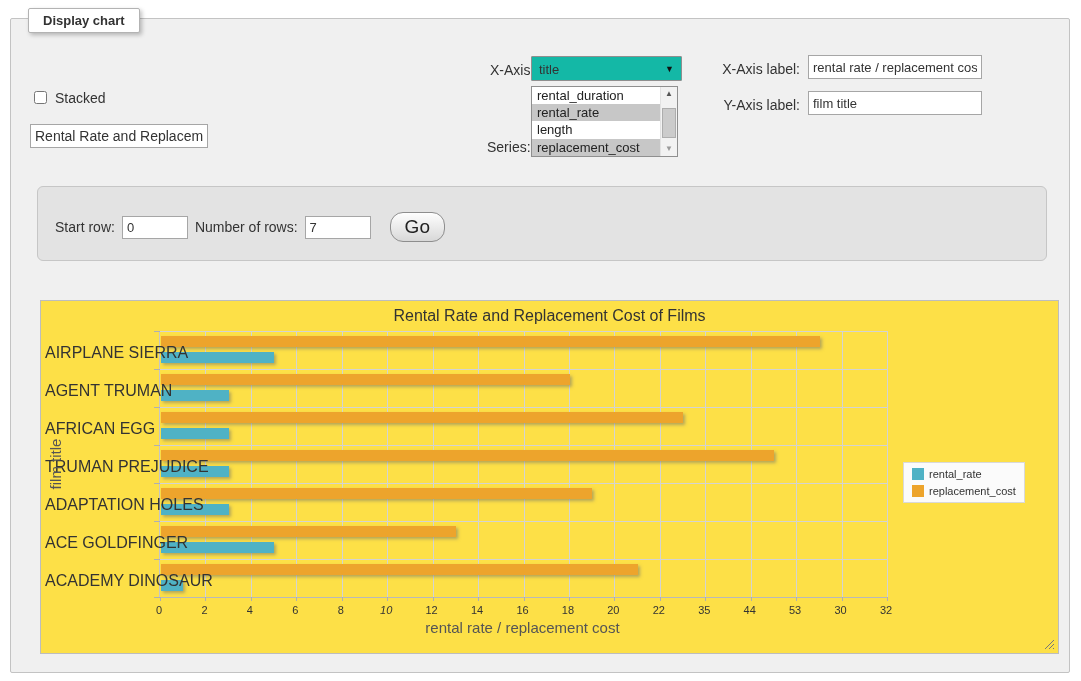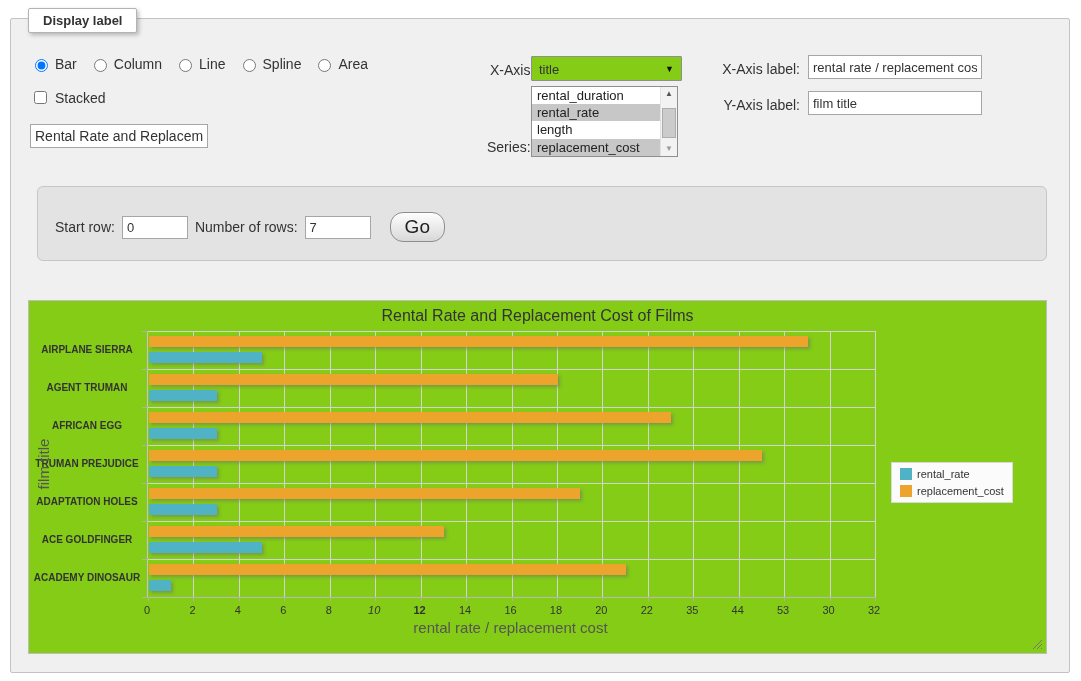--- a/index.html
+++ b/index.html
@@ -15,21 +15,21 @@
   
   .radio-row{position:absolute;left:30px;top:56px;display:flex;align-items:center;gap:2px;
     font-size:14px;color:#333;}
   .radio-row label{display:flex;align-items:center;margin-right:10px;gap:4px;}
   .stacked-row{position:absolute;left:30px;top:88px;display:flex;align-items:center;gap:5px;
     font-size:14px;color:#333;}
   .title-input{position:absolute;left:30px;top:124px;width:168px;height:18px;
     border:1px solid #a6a6a6;font-size:14px;color:#333;padding:2px 4px;background:#fff;}
 
   .ctl-label{position:absolute;font-size:14px;color:#333;}
-  .fake-select{position:absolute;left:531px;top:56px;width:151px;height:25px;background:#84cc16;
+  .fake-select{position:absolute;left:531px;top:56px;width:151px;height:25px;background:#14b8a6;
     border:1px solid #8f8f8f;border-radius:1px;font-size:13px;color:#333;line-height:25px;
     padding-left:7px;box-sizing:border-box;cursor:default;}
   .fake-select .arrow{position:absolute;right:7px;top:0;font-size:9px;color:#111;line-height:25px;}
 
   .listbox{position:absolute;left:531px;top:86px;width:147px;height:71px;background:#fff;
     border:1px solid #8f8f8f;box-sizing:border-box;overflow:hidden;}
   .listbox .opts{position:absolute;left:0;top:0;right:17px;bottom:0;}
   .listbox .opt{height:17.2px;line-height:17.2px;font-size:13px;color:#222;padding-left:5px;
     white-space:nowrap;overflow:hidden;}
   .listbox .opt.sel{background:#c7c7c7;}
@@ -46,73 +46,51 @@
     border:1px solid #c6c6c6;border-radius:6px;}
   .row-panel .inner{position:absolute;left:17px;top:25px;display:flex;align-items:center;
     font-size:14px;color:#333;gap:7px;}
   .small-input{width:56px;height:17px;border:1px solid #a6a6a6;font-size:13px;color:#333;
     padding:2px 4px;background:#fff;}
   .go-btn{margin-left:12px;border:1px solid #8e8e8e;border-radius:13px;
     background:linear-gradient(#fefefe,#d8d8d8);font-size:19px;color:#222;
     padding:3px 14px;font-family:"Liberation Sans",sans-serif;cursor:pointer;}
 
   
-  .chart{position:absolute;left:28px;top:300px;width:1019px;height:354px;background:#84cc16;
+  .chart{position:absolute;left:40px;top:300px;width:1019px;height:354px;background:#fde047;
     border:1px solid #bdbdbd;box-sizing:border-box;}
   .chart-title{position:absolute;left:0;top:6px;width:100%;text-align:center;
     font-size:16px;color:#333;}
   .plot{position:absolute;left:118px;top:30px;width:727px;height:266px;
     border-left:1px solid #c6c6c6;border-bottom:1px solid #b9b9b9;}
   .gridv{position:absolute;top:0;bottom:0;width:1px;background:#d3d3d3;}
   .gridh{position:absolute;left:0;right:0;height:1px;background:#d3d3d3;}
   .tick{position:absolute;background:#b0b0b0;}
   .bar{position:absolute;height:11px;box-shadow:2px 2px 3px rgba(110,110,110,0.5);}
-  .cat-label{position:absolute;left:4px;width:108px;text-align:center;font-size:10px;
-    font-weight:bold;color:#333;white-space:nowrap;}
+  .cat-label{position:absolute;left:4px;width:108px;text-align:left;font-size:16px;
+    font-weight:normal;color:#333;white-space:nowrap;}
   .xtick-label{position:absolute;width:40px;text-align:center;font-size:11px;color:#333;}
   .xaxis-title{position:absolute;left:118px;top:318px;width:727px;text-align:center;
     font-size:15px;color:#555;}
   .yaxis-title{position:absolute;left:14px;top:163px;transform:translate(-50%,-50%) rotate(-90deg);
     white-space:nowrap;font-size:15px;color:#555;}
   .legend-box{position:absolute;left:862px;top:161px;background:#fbfbfb;border:1px solid #d9d9d9;
     padding:5px 8px;display:flex;flex-direction:column;gap:5px;}
   .legend-row{display:flex;align-items:center;gap:5px;cursor:pointer;}
   .legend-swatch{width:12px;height:12px;}
   .legend-text{font-size:11px;color:#333;white-space:nowrap;}
   .resize-handle{position:absolute;right:3px;bottom:3px;width:11px;height:11px;cursor:nwse-resize;}
 </style>
 </head>
 <body>
 
 <div id="stage">
   <div class="fieldset"></div>
-  <div class="legend-tab">Display label</div>
-
-  <div class="radio-row" id="radio-row">
-      <label>
-        <input type="radio" name="charttype" checked="" style="">
-        <span>Bar</span>
-      </label>
-      <label>
-        <input type="radio" name="charttype" style="">
-        <span>Column</span>
-      </label>
-      <label>
-        <input type="radio" name="charttype" style="">
-        <span>Line</span>
-      </label>
-      <label>
-        <input type="radio" name="charttype" style="">
-        <span>Spline</span>
-      </label>
-      <label>
-        <input type="radio" name="charttype" style="">
-        <span>Area</span>
-      </label>
-    </div>
+  <div class="legend-tab">Display chart</div>
+
 
   <div class="stacked-row">
     <input type="checkbox" id="stacked-cb" style="">
     <span>Stacked</span>
   </div>
 
   <input class="title-input" type="text" value="Rental Rate and Replacemer" style="">
 
   <span class="ctl-label" style="left:490px;top:62px;">X-Axis:</span>
   <div class="fake-select">
@@ -226,21 +204,21 @@
         <div class="cat-label" style="top: 233px;">ACE GOLDFINGER</div>
         <div class="cat-label" style="top: 271px;">ACADEMY DINOSAUR</div>
       </div>
     <div id="xtick-labels">
         <div class="xtick-label" style="left: 98px; top: 303px;">0</div>
         <div class="xtick-label" style="left: 143.438px; top: 303px;">2</div>
         <div class="xtick-label" style="left: 188.875px; top: 303px;">4</div>
         <div class="xtick-label" style="left: 234.312px; top: 303px;">6</div>
         <div class="xtick-label" style="left: 279.75px; top: 303px;">8</div>
         <div class="xtick-label" style="left: 325.188px; top: 303px; font-style: italic;">10</div>
-        <div class="xtick-label" style="left: 370.625px; top: 303px; font-weight: bold;">12</div>
+        <div class="xtick-label" style="left: 370.625px; top: 303px;">12</div>
         <div class="xtick-label" style="left: 416.062px; top: 303px;">14</div>
         <div class="xtick-label" style="left: 461.5px; top: 303px;">16</div>
         <div class="xtick-label" style="left: 506.938px; top: 303px;">18</div>
         <div class="xtick-label" style="left: 552.375px; top: 303px;">20</div>
         <div class="xtick-label" style="left: 597.812px; top: 303px;">22</div>
         <div class="xtick-label" style="left: 643.25px; top: 303px;">35</div>
         <div class="xtick-label" style="left: 688.688px; top: 303px;">44</div>
         <div class="xtick-label" style="left: 734.125px; top: 303px;">53</div>
         <div class="xtick-label" style="left: 779.562px; top: 303px;">30</div>
         <div class="xtick-label" style="left: 825px; top: 303px;">32</div>

